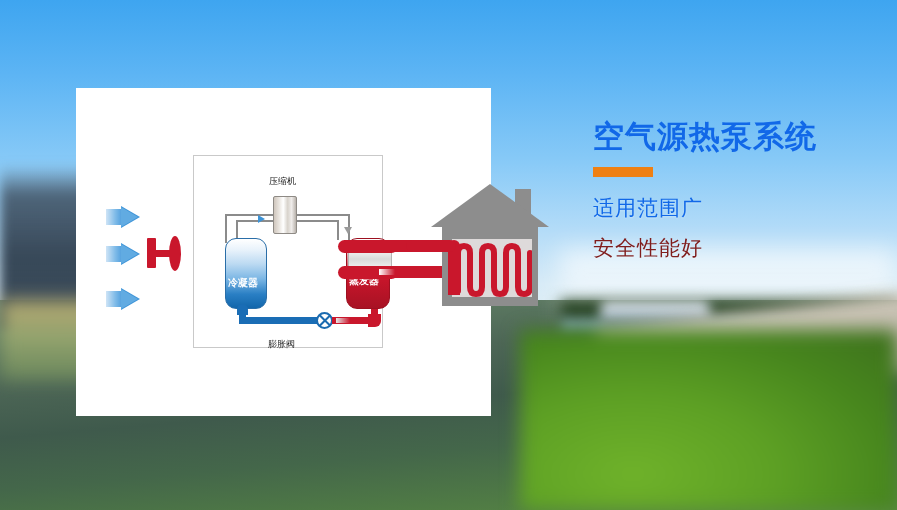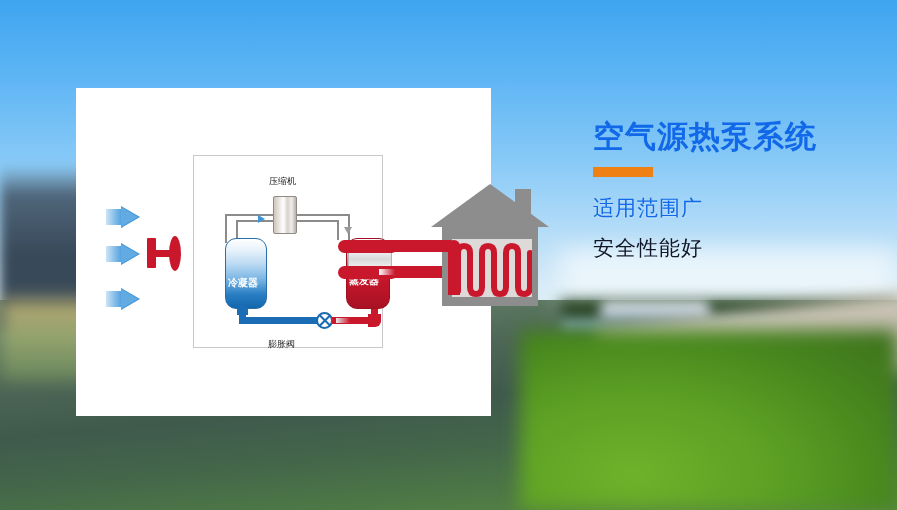--- a/index.html
+++ b/index.html
@@ -354,17 +354,17 @@
     </div>
   </div>
 
   <div class="text-col">
     <div class="main-title" style="color:#1168e8;">空气源热泵系统</div>
 
     <div class="accent-bar" style="background:#ef8013;"></div>
 
     <div class="bullets">
       <div class="bullet" style="color:#1168e8;">适用范围广</div>
-      <div class="bullet" style="color:#0f172a;">安全性能好</div>
+      <div class="bullet" style="color:#7f1d1d;">安全性能好</div>
     </div>
   </div>
 
 </div>
 
 </body></html>

